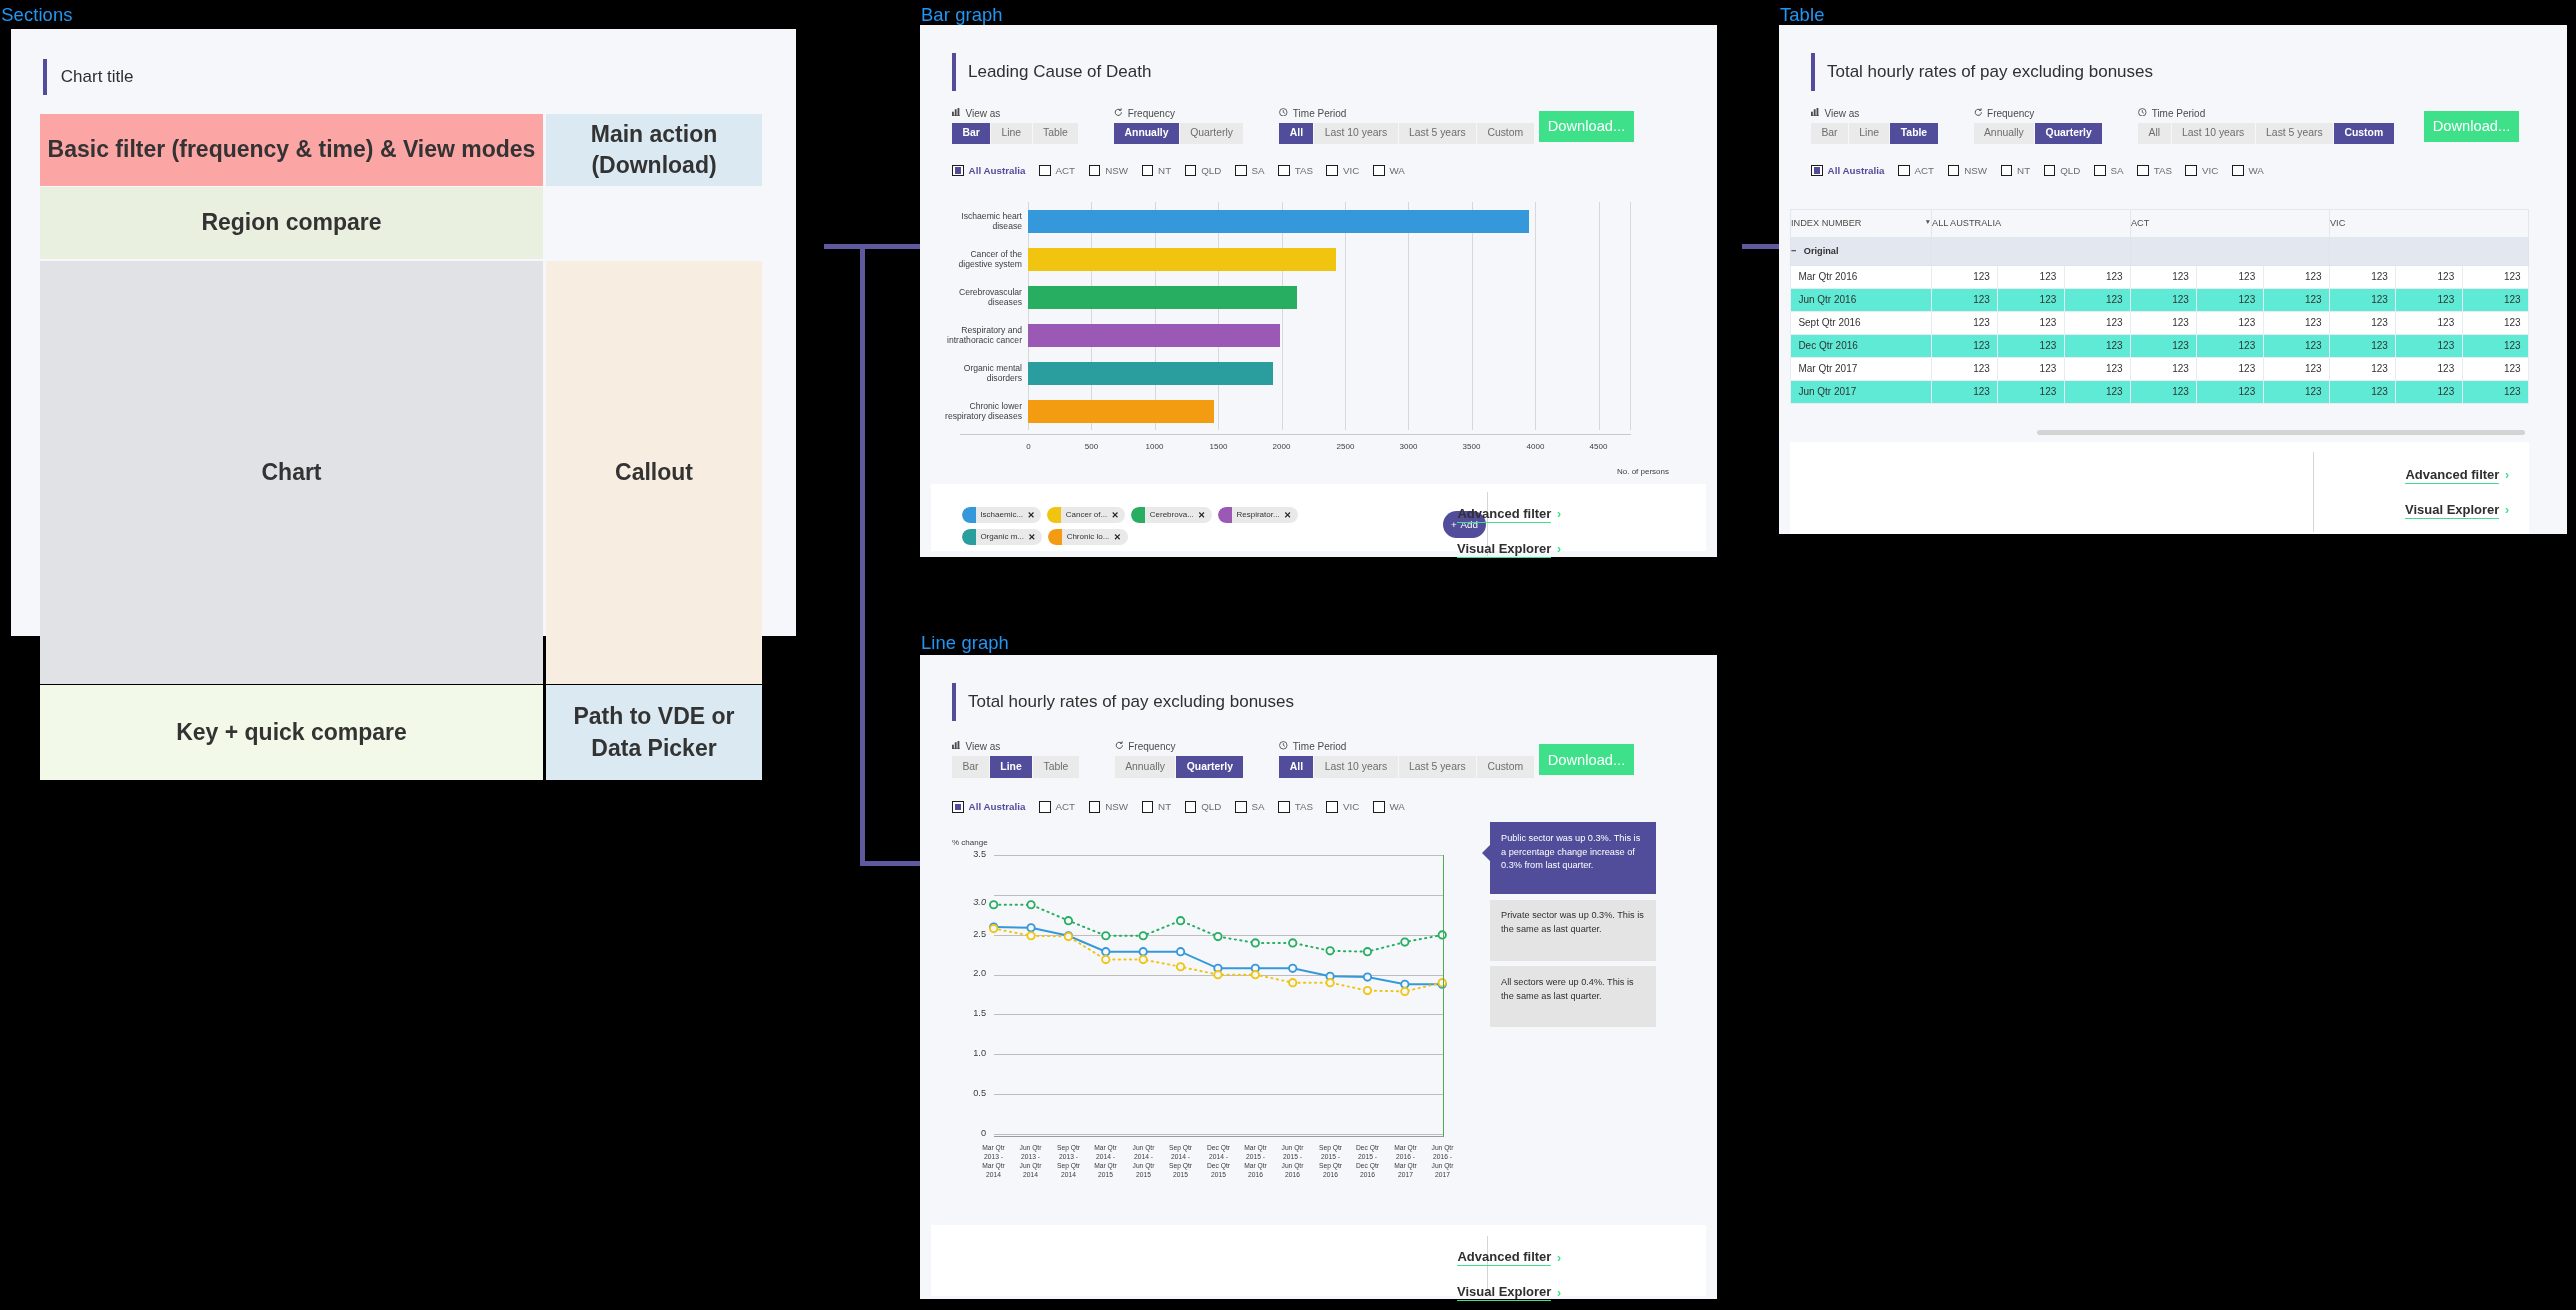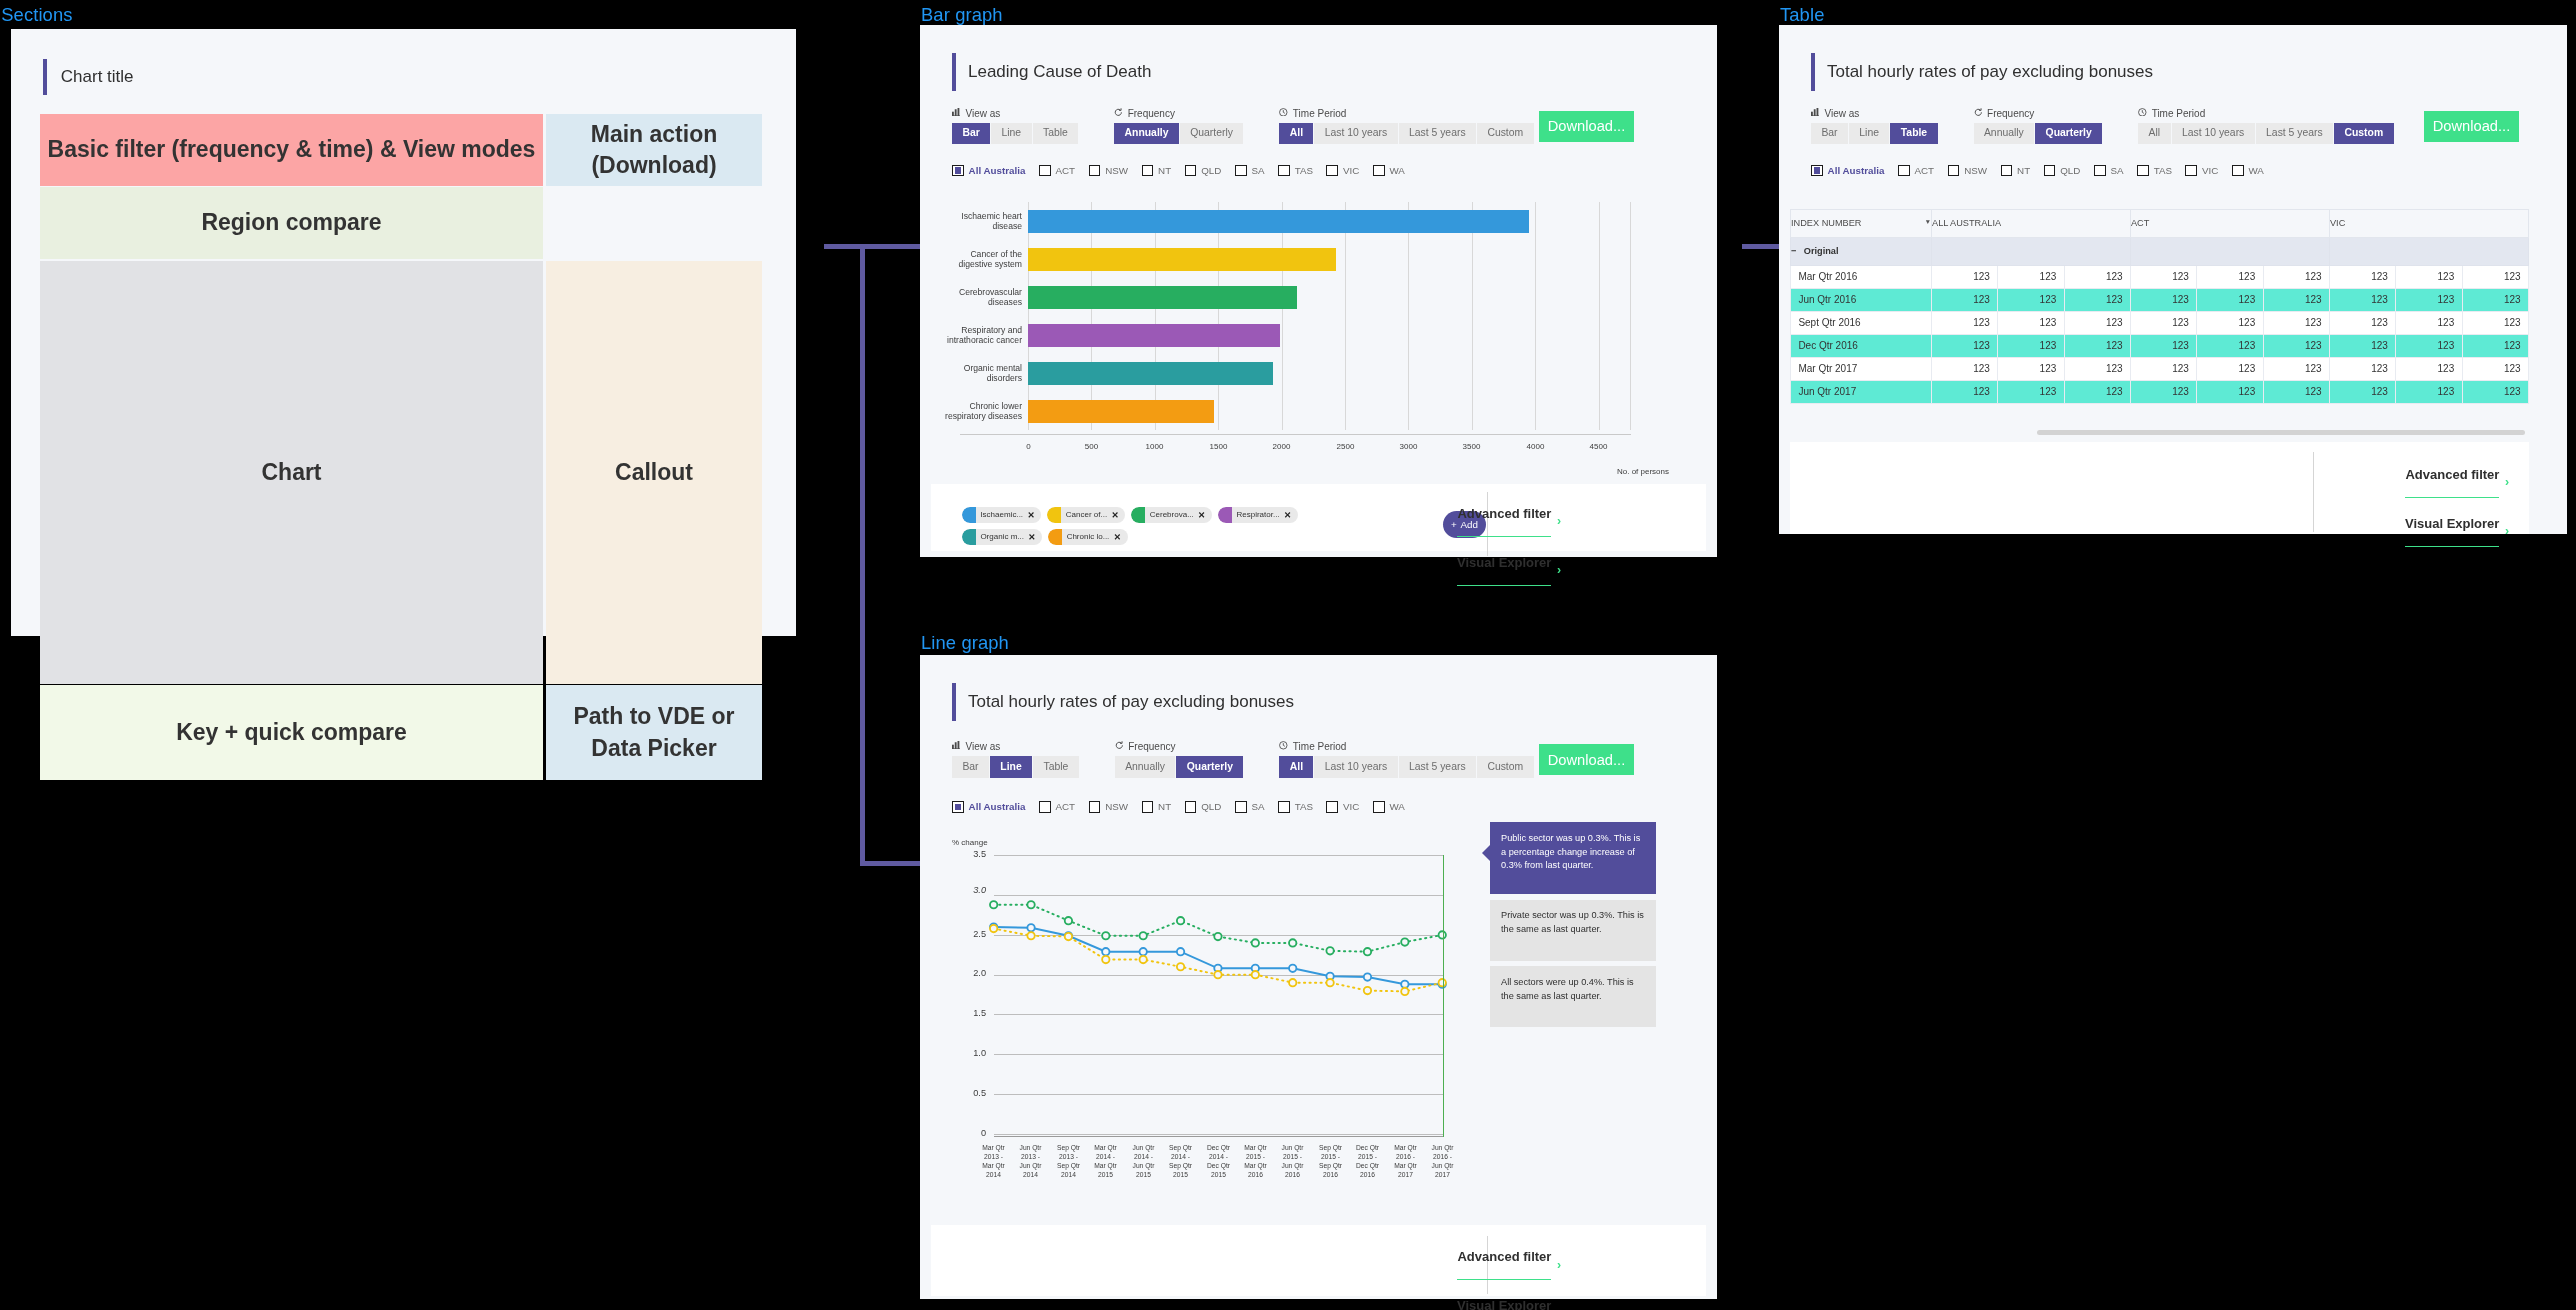--- a/index.html
+++ b/index.html
@@ -137,21 +137,21 @@
     width: 43px; height: 27px;
   }
 
   
   .flinks { position: absolute; }
   .flink {
     display: flex; align-items: center; justify-content: flex-end;
     font-size: 13px; font-weight: bold; color: #2f2f2f; margin-bottom: 18.4px;
     white-space: nowrap;
   }
-  .flink .txt { border-bottom: 1.8px solid #3ee08a; padding-bottom: 15px; }
+  .flink .txt { border-bottom: 1.8px solid #3ee08a; padding-bottom: 1px; }
   .flink .chev { color: #3ee08a; margin-left: 5.5px; font-size: 12.3px; }
   .fdiv { position: absolute; width: 0.6px; background: #d5d5d5; }
 
   
   .tbl { position: absolute; border-collapse: collapse; background: #fff; font-size: 9.2px; }
   .tbl th, .tbl td { padding: 0; margin: 0; }
   .th-top {
     background: #f5f7fa; color: #4c4c4c; font-weight: 400;
     font-size: 9.2px; text-align: left; padding: 8px 8.6px;
     border: 0.6px solid #e2e6ed; border-top: 0.6px solid #e2e6ed;
@@ -760,21 +760,21 @@
       <div class="lc-ytick" style="left: 0px; width: 34px; top: 261px;">0.5</div>
       <div class="lc-grid" style="left: 42px; top: 227px; width: 449px;"></div>
       <div class="lc-ytick" style="left: 0px; width: 34px; top: 221px;">1.0</div>
       <div class="lc-grid" style="left: 42px; top: 187px; width: 449px;"></div>
       <div class="lc-ytick" style="left: 0px; width: 34px; top: 181px;">1.5</div>
       <div class="lc-grid" style="left: 42px; top: 148px; width: 449px;"></div>
       <div class="lc-ytick" style="left: 0px; width: 34px; top: 141px;">2.0</div>
       <div class="lc-grid" style="left: 42px; top: 108px; width: 449px;"></div>
       <div class="lc-ytick" style="left: 0px; width: 34px; top: 102px;">2.5</div>
       <div class="lc-grid" style="left: 42px; top: 68px; width: 449px;"></div>
-      <div class="lc-ytick" style="left: 0px; width: 34px; top: 58px; font-style: italic;">3.0</div>
+      <div class="lc-ytick" style="left: 0px; width: 34px; top: 70px; font-style: italic;">3.0</div>
       <div class="lc-grid" style="left: 42px; top: 28px; width: 449px;"></div>
       <div class="lc-ytick" style="left: 0px; width: 34px; top: 22px;">3.5</div>
       <svg width="527" height="405" style="position: absolute; left: 0px; top: 0px;" viewBox="0 0 860 660">
         <polyline points="68,126.42285714285714 129,126.42285714285714 190,152.36571428571426 251,177.01142857142855 312,177.01142857142855 373,152.36571428571426 434,178.30857142857144 495,188.68571428571425 556,188.68571428571425 617,201.65714285714284 678,202.95428571428573 739,187.38857142857142 800,175.71428571428572" fill="none" stroke="#27ae60" stroke-width="3.2" stroke-dasharray="2,7" stroke-linecap="round"></polyline>
         <circle cx="68" cy="126.42285714285714" r="6" fill="#f5f7fa" stroke="#27ae60" stroke-width="3"></circle>
         <circle cx="129" cy="126.42285714285714" r="6" fill="#f5f7fa" stroke="#27ae60" stroke-width="3"></circle>
         <circle cx="190" cy="152.36571428571426" r="6" fill="#f5f7fa" stroke="#27ae60" stroke-width="3"></circle>
         <circle cx="251" cy="177.01142857142855" r="6" fill="#f5f7fa" stroke="#27ae60" stroke-width="3"></circle>
         <circle cx="312" cy="177.01142857142855" r="6" fill="#f5f7fa" stroke="#27ae60" stroke-width="3"></circle>
         <circle cx="373" cy="152.36571428571426" r="6" fill="#f5f7fa" stroke="#27ae60" stroke-width="3"></circle>

